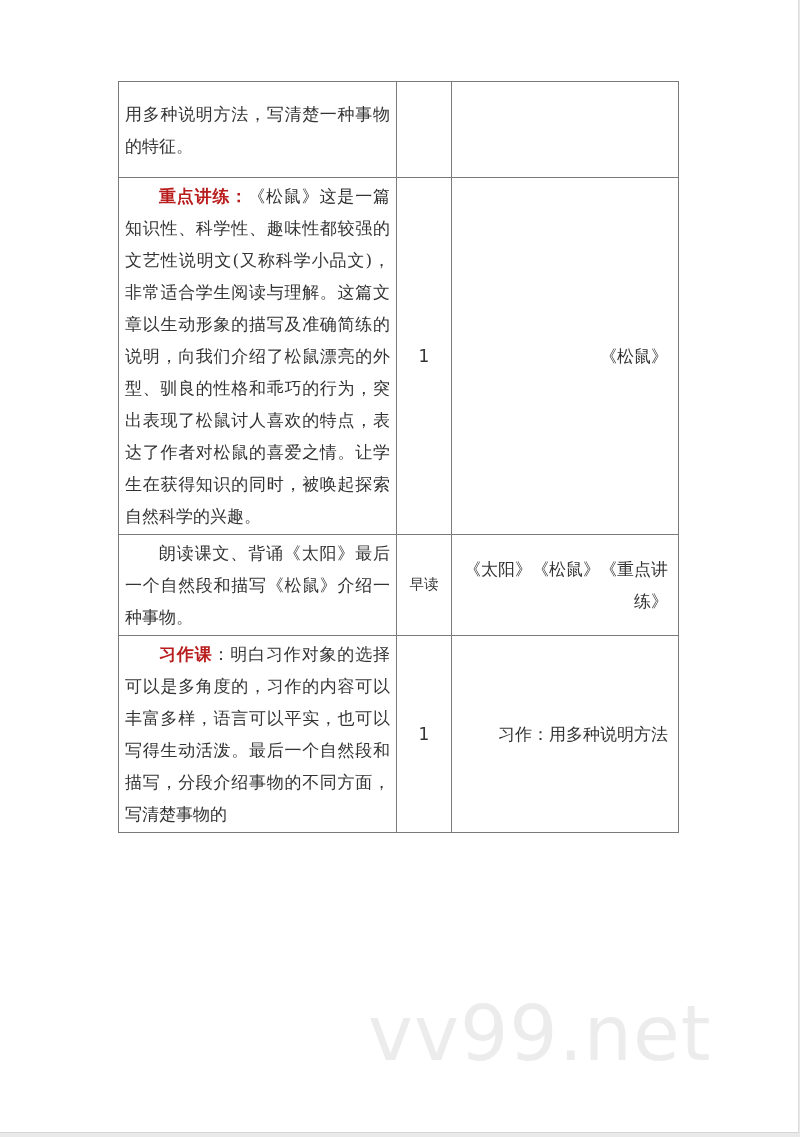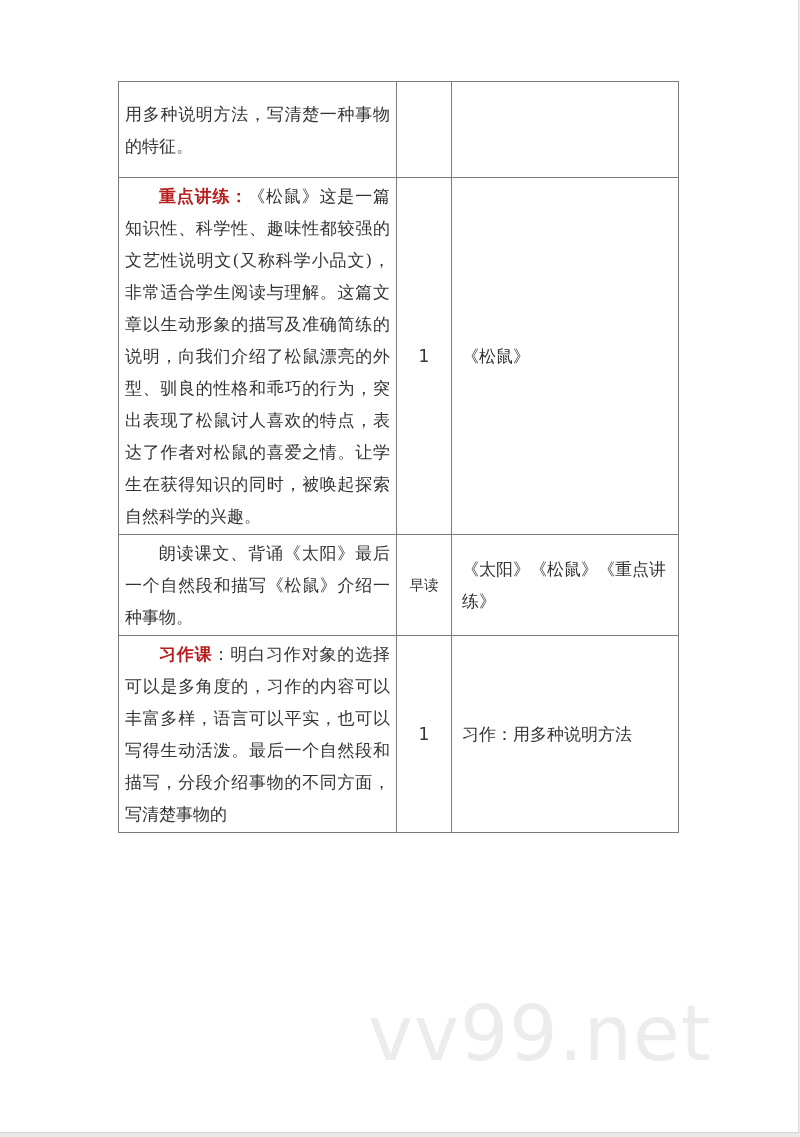--- a/index.html
+++ b/index.html
@@ -58,25 +58,25 @@
     .bold {
       font-weight: bold;
       color: #b91c1c;
     }
     .cell-hours {
       text-align: center;
       font-family: "DejaVu Sans", "Liberation Sans", sans-serif;
       font-size: 14px;
     }
     .cell-hours.cjk {
-      font-family: Liberation Sans, sans-serif;
+      font-family: Liberation Mono, monospace;
       font-size: 14.5px;
     }
     .cell-content {
-      text-align: left;
+      text-align: right;
       padding: 16px 10px !important;
     }
     .row1 td { height: 63px; }
     .row2 td { height: 318px; }
     .row3 td { height: 319px; }
     .row4 td { height: 62px; }
     .row5 td { height: 159px; }
     .watermark {
       position: absolute;
       left: 368px;

